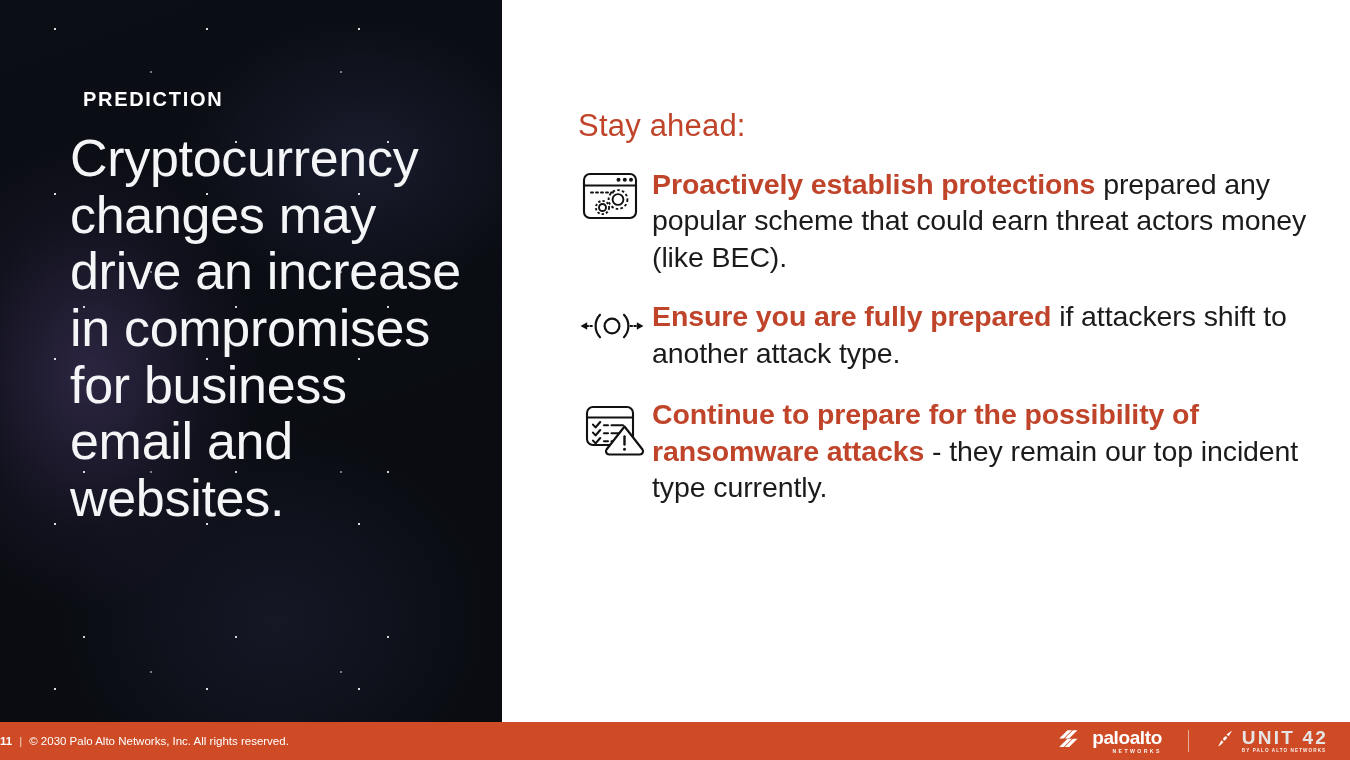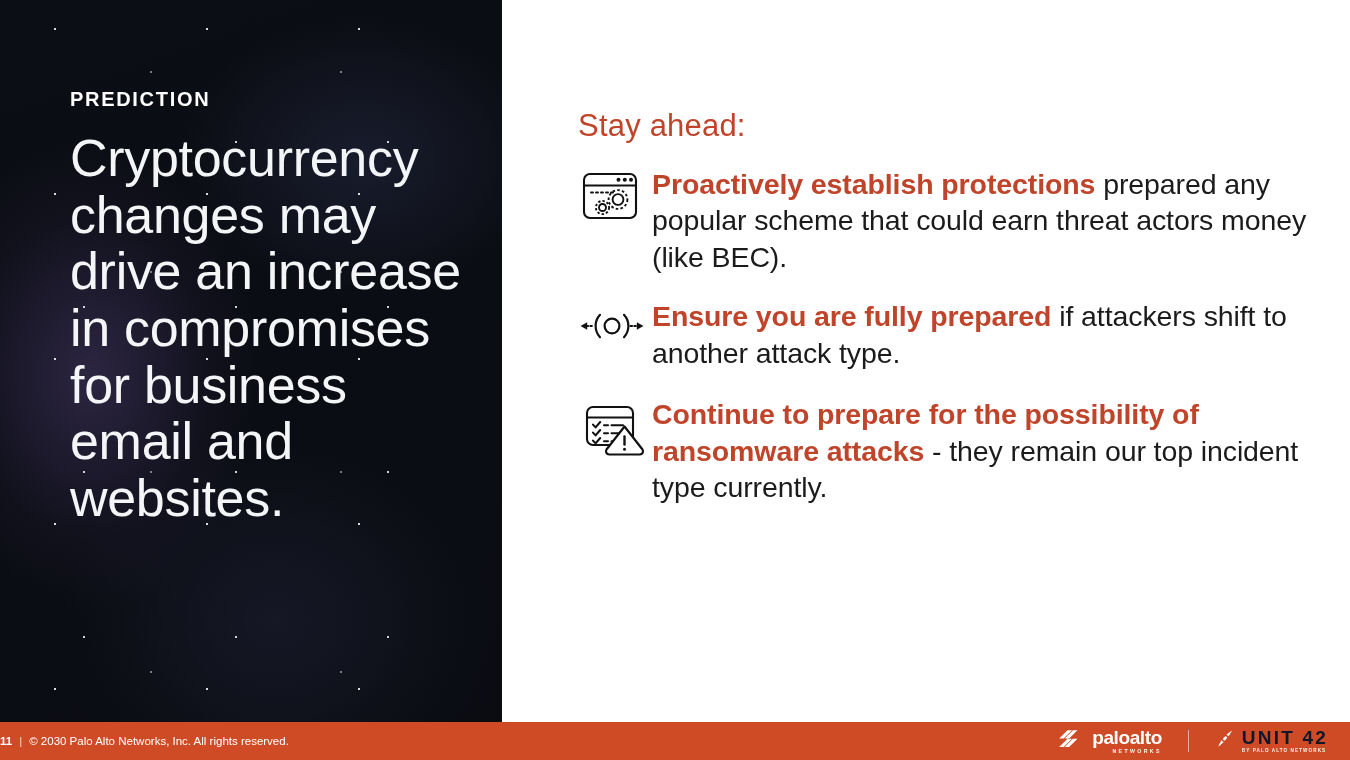--- a/index.html
+++ b/index.html
@@ -86,21 +86,21 @@
     top: 88px;
     width: 400px;
   }
 
   #prediction-label {
     color: #ffffff;
     font-size: 20px;
     font-weight: bold;
     letter-spacing: 1.7px;
     line-height: 1.1;
-    margin: 0 0 20px 0;
+    margin: 0 0 20px 13px;
   }
 
   #prediction-headline {
     color: #f4f5f7;
     font-size: 52px;
     font-weight: 300;
     line-height: 1.09;
     letter-spacing: -0.3px;
     margin: 0;
     white-space: pre-line;
@@ -229,21 +229,21 @@
     text-align: right;
     margin-top: 1.5px;
     opacity: 0.95;
   }
   #logo-divider {
     width: 1px;
     height: 22px;
     background: rgba(255,255,255,0.55);
   }
   .unit-main {
-    color: #0f172a;
+    color: #e5e5e5;
     font-size: 19px;
     font-weight: bold;
     letter-spacing: 2.2px;
   }
   .unit-sub {
     color: #ffffff;
     font-size: 4.6px;
     font-weight: bold;
     letter-spacing: 1.1px;
     margin-top: 2px;

